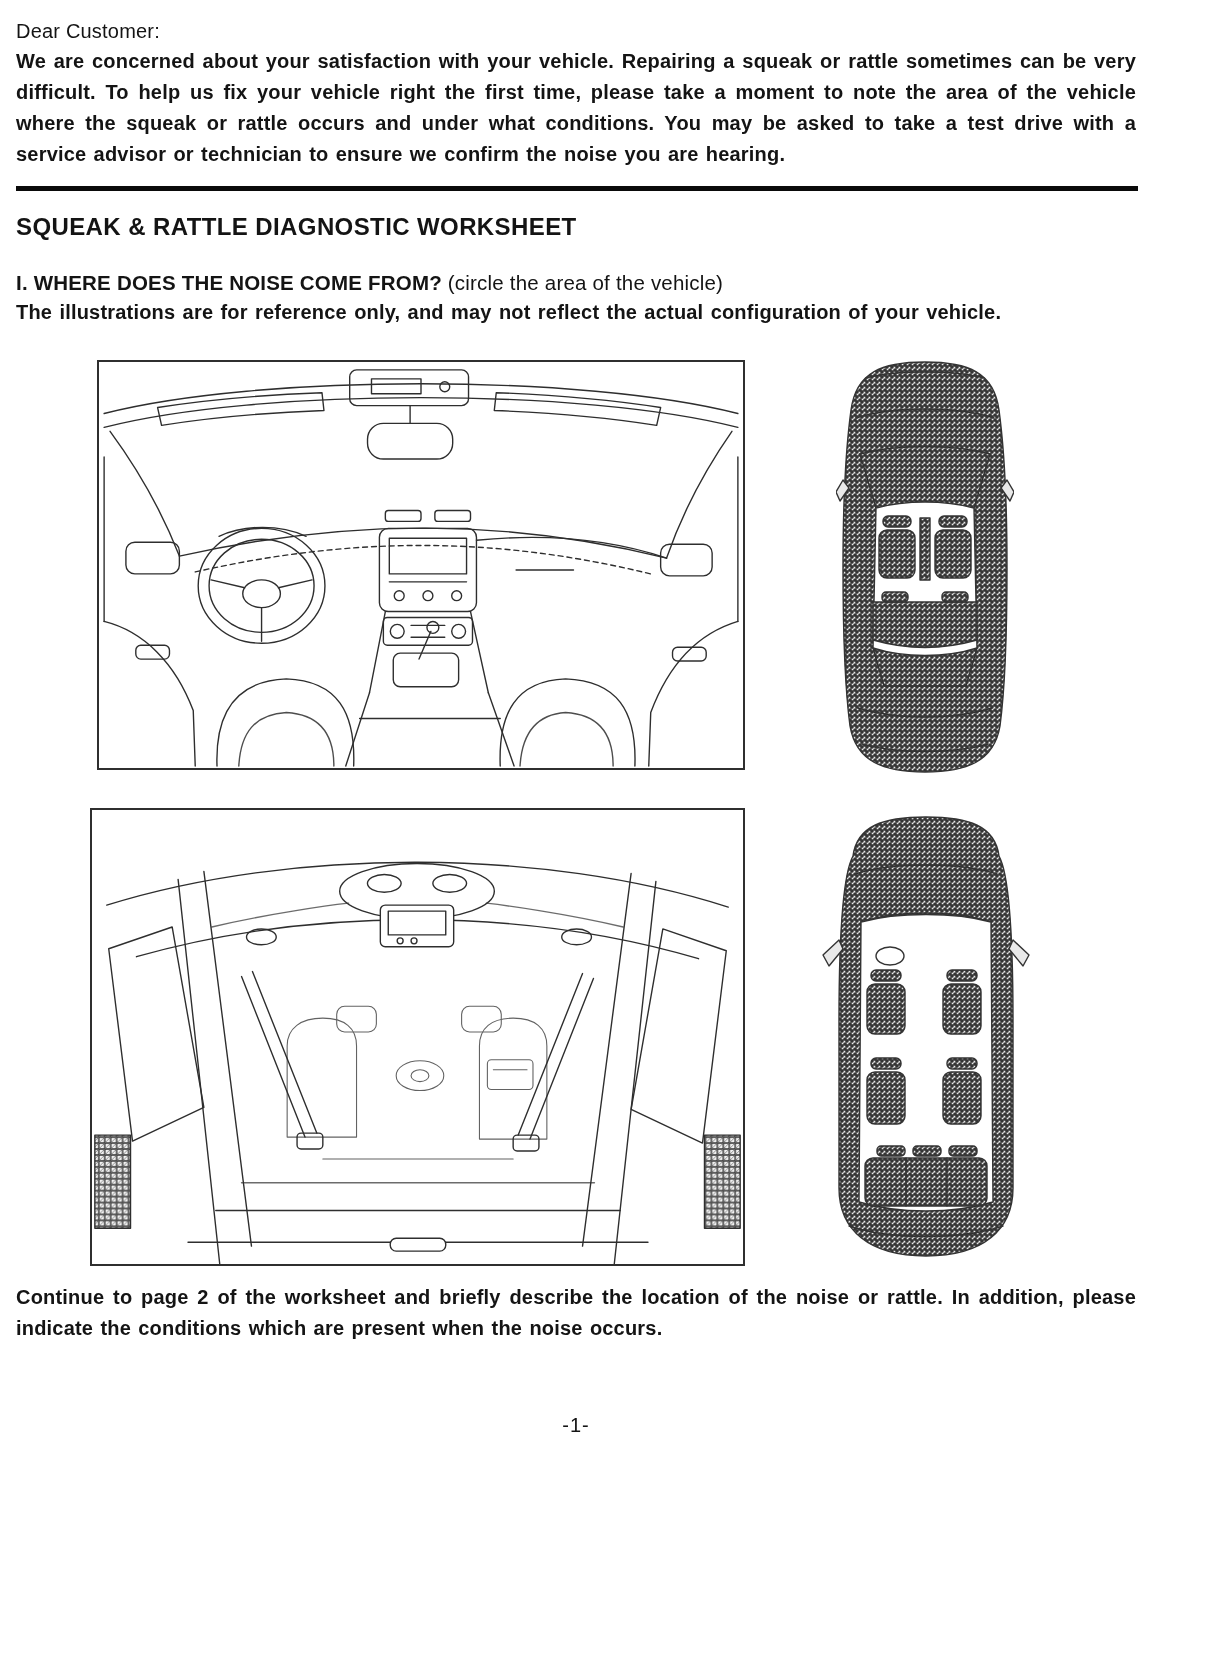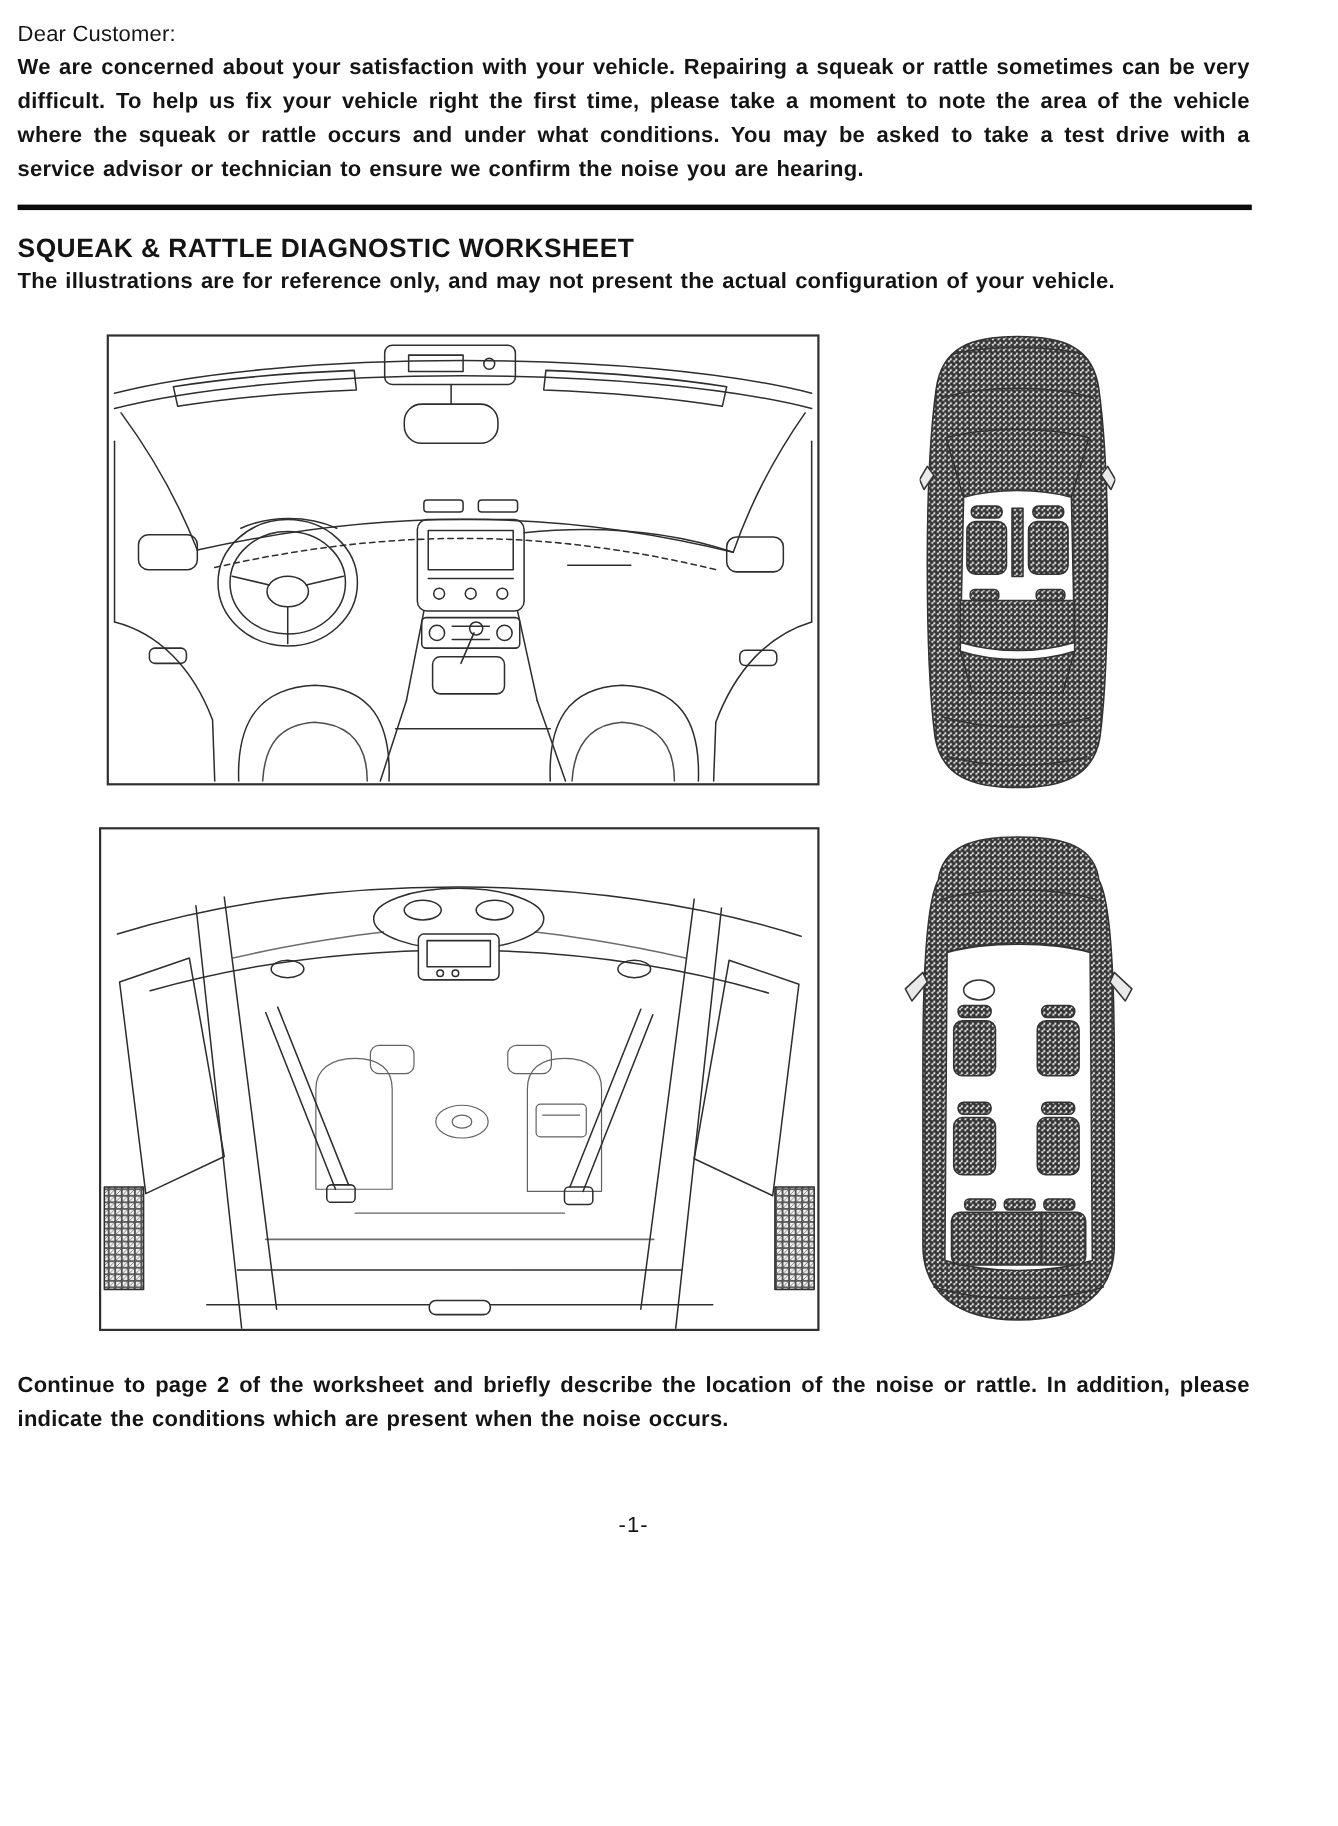--- a/index.html
+++ b/index.html
@@ -60,41 +60,45 @@
     position: absolute;
     border: 2px solid #2f2f2f;
     background: #ffffff;
   }
   .fig-plain { position: absolute; }
   .fig-box-front  { left: 81px;  top: 4px;   width: 648px; height: 410px; }
   .fig-top-sedan  { left: 820px; top: 0;     width: 178px; height: 422px; }
   .fig-box-rear   { left: 74px;  top: 452px; width: 655px; height: 458px; }
   .fig-top-van    { left: 805px; top: 454px; width: 210px; height: 455px; }
   .fig-box svg, .fig-plain svg { display: block; width: 100%; height: 100%; }
-  .closing { margin-top: 26px; }
+  .closing { margin-top: 8px; }
   .page-number {
     text-align: center;
     font-size: 20px;
     letter-spacing: 1px;
     margin-top: 70px;
   }
 </style>
 </head>
 <body>
 
 <div class="page">
 
   <p class="salutation">Dear Customer:</p>
   <p class="body-text">We are concerned about your satisfaction with your vehicle. Repairing a squeak or rattle sometimes can be very difficult. To help us fix your vehicle right the first time, please take a moment to note the area of the vehicle where the squeak or rattle occurs and under what conditions. You may be asked to take a test drive with a service advisor or technician to ensure we confirm the noise you are hearing.</p>
 
   <div class="rule"></div>
 
   <h1 class="title">SQUEAK &amp; RATTLE DIAGNOSTIC WORKSHEET</h1>
 
-  <p class="body-text">The illustrations are for reference only, and may not present the actual configuration of your vehicle.</p>
+  <p class="section-heading">
+    <span class="bold">I. WHERE DOES THE NOISE COME FROM?</span>
+    <span> (circle the area of the vehicle)</span>
+  </p>
+  <p class="body-text">The illustrations are for reference only, and may not reflect the actual configuration of your vehicle.</p>
 
   <div class="figures">
 
     <div class="fig-box fig-box-front">
       <svg viewBox="0 0 648 410" fill="none" stroke="#2e2e2e" stroke-width="1.4" stroke-linecap="round" stroke-linejoin="round">
 
         <path d="M4,66 C160,26 488,26 644,66"></path>
         <path d="M4,52 C160,12 488,12 644,52"></path>
 
         <rect x="252" y="8" width="120" height="36" rx="7"></rect>

